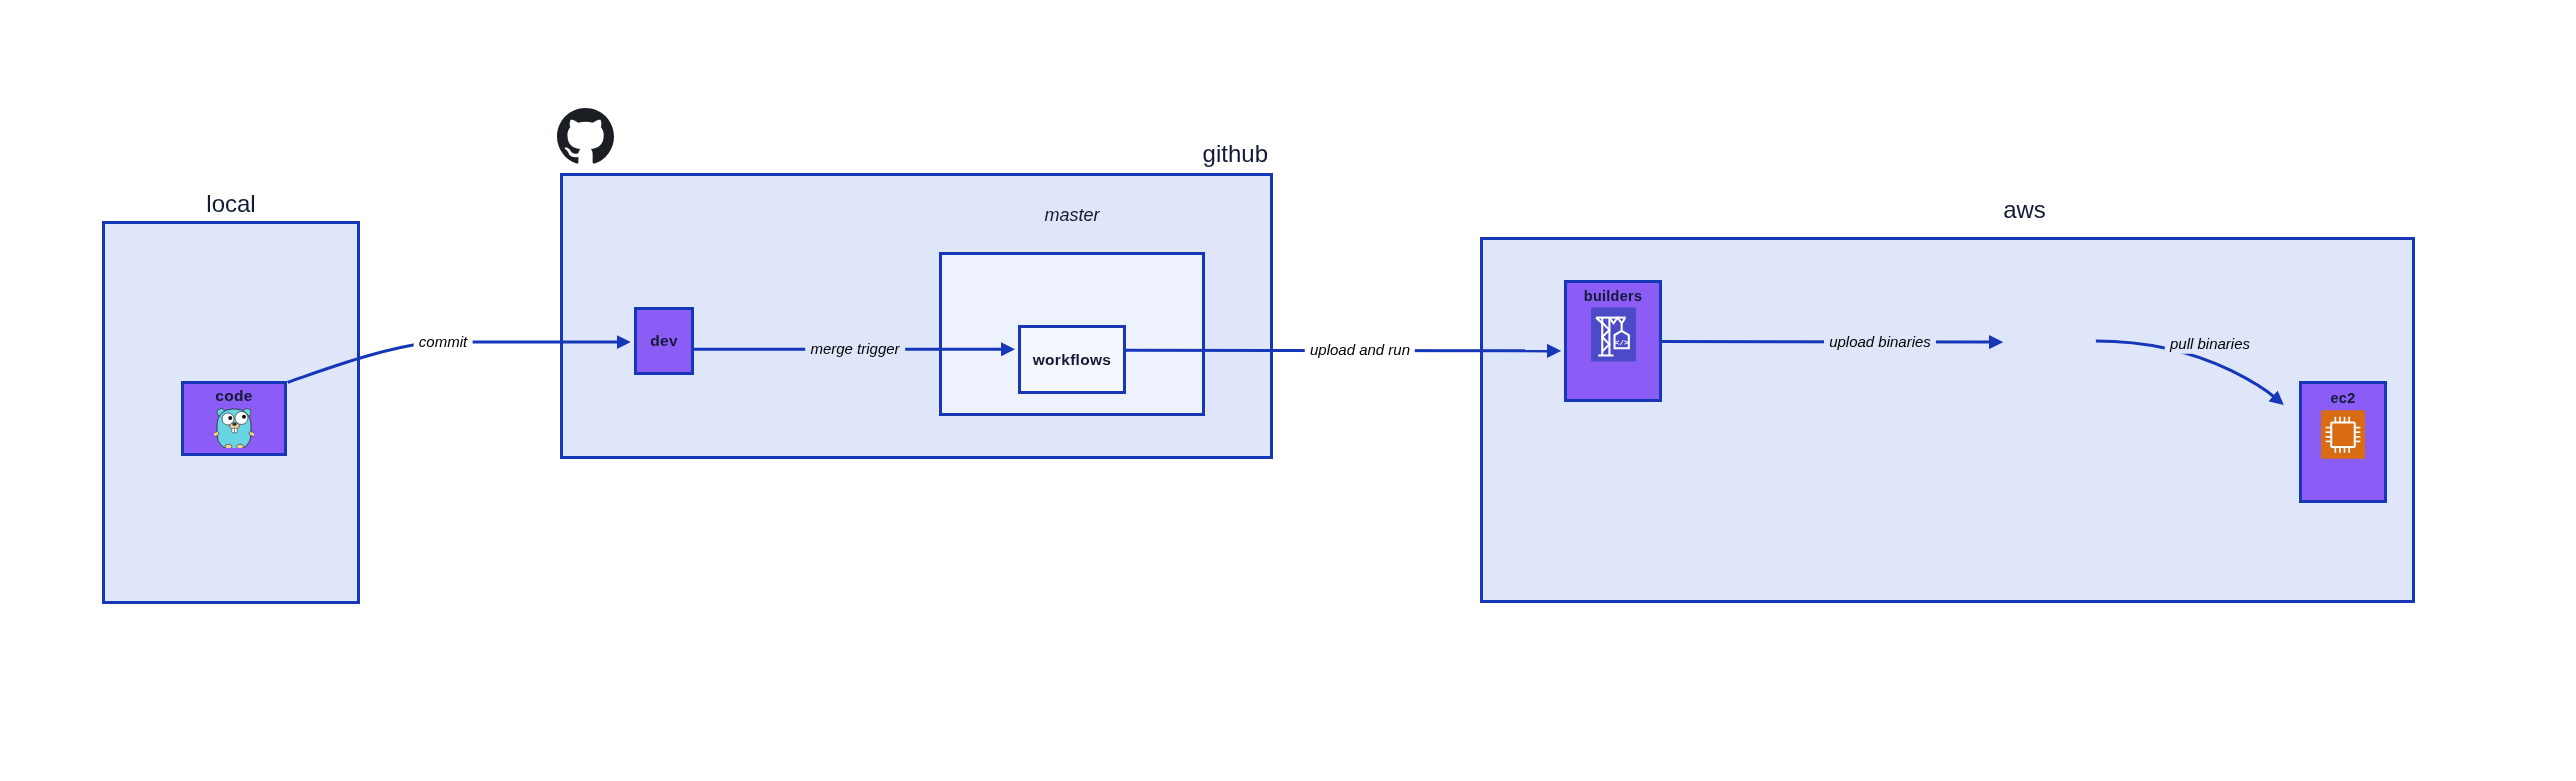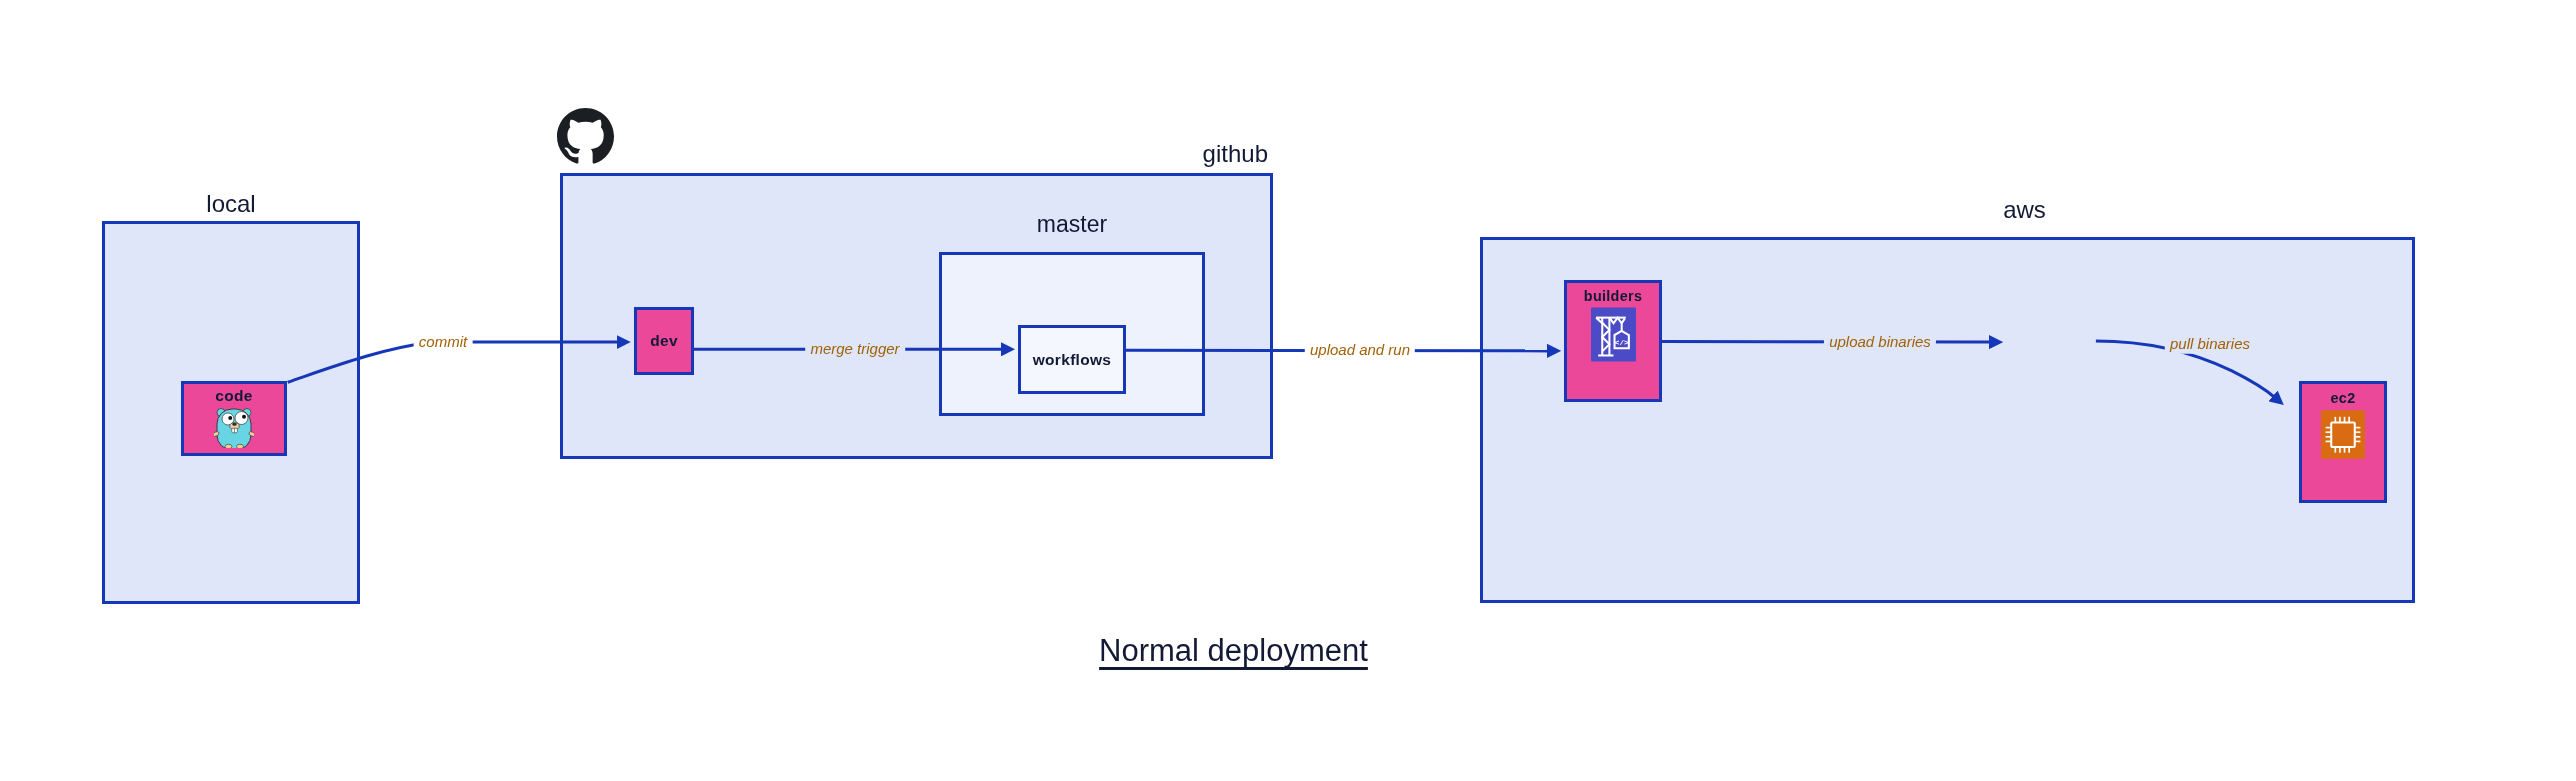--- a/index.html
+++ b/index.html
@@ -1,30 +1,30 @@
 <!DOCTYPE html>
 <html style="font-size:8.2px"><head>
 <meta charset="utf-8">
 <style>
   html,body{margin:0;padding:0;background:#ffffff;}
   body{width:2604px;height:781px;font-family:"Liberation Sans",sans-serif;position:relative;overflow:hidden;}
   .canvas{position:absolute;inset:0;}
   .group{position:absolute;background:#dfe6f9;border:3.1px solid #1537b8;box-sizing:border-box;}
   .group.inner{background:#eef2fc;}
-  .node{position:absolute;background:#ec4899;border:3.1px solid #1537b8;box-sizing:border-box;
+  .node{position:absolute;background:#8b5cf6;border:3.1px solid #1537b8;box-sizing:border-box;
         display:flex;flex-direction:column;align-items:center;}
   .node.center{justify-content:center;}
   .node-label{font-weight:700;font-size:15.5px;color:#131a36;letter-spacing:0.3px;}
   .node-label.sm{font-size:14.4px;}
   .section-label{position:absolute;font-size:24px;color:#131a36;white-space:nowrap;}
   .section-label.center{text-align:center;}
   .section-label.right{text-align:right;}
   .edge-svg{position:absolute;left:0;top:0;}
   .edge-label{position:absolute;transform:translate(-50%,-50%);font-size:15px;font-style:italic;
-              color:#a16207;white-space:nowrap;padding:1px 5.2px;line-height:1.1;}
+              color:#000000;white-space:nowrap;padding:1px 5.2px;line-height:1.1;}
   .bg-white{background:#ffffff;}
   .bg-group{background:#dfe6f9;}
   .title{position:absolute;font-size:31px;color:#131a36;text-align:center;
          text-decoration:underline;text-decoration-thickness:2.6px;text-underline-offset:6.2px;
          text-decoration-skip-ink:auto;white-space:nowrap;}
   .icon{display:block;}
 </style>
 </head>
 <body>
 
@@ -130,19 +130,18 @@
       </g>
     </svg>
   </div>
 
   <svg width="57" height="57" viewBox="0 0 16 16" style="position:absolute;left:557px;top:108px;">
     <path fill="#1b1f23" fill-rule="evenodd" d="M8 0C3.58 0 0 3.58 0 8c0 3.54 2.29 6.53 5.47 7.59.4.07.55-.17.55-.38 0-.19-.01-.82-.01-1.49-2.01.37-2.53-.49-2.69-.94-.09-.23-.48-.94-.82-1.13-.28-.15-.68-.52-.01-.53.63-.01 1.08.58 1.23.82.72 1.21 1.87.87 2.33.66.07-.52.28-.87.51-1.07-1.78-.2-3.64-.89-3.64-3.95 0-.87.31-1.59.82-2.15-.08-.2-.36-1.02.08-2.12 0 0 .67-.21 2.2.82.64-.18 1.32-.27 2-.27s1.36.09 2 .27c1.53-1.04 2.2-.82 2.2-.82.44 1.1.16 1.92.08 2.12.51.56.82 1.27.82 2.15 0 3.07-1.87 3.75-3.65 3.95.29.25.54.73.54 1.48 0 1.07-.01 1.93-.01 2.2 0 .21.15.46.55.38A8.01 8.01 0 0 0 16 8c0-4.42-3.58-8-8-8z"></path>
   </svg>
 
   <div class="section-label center" style="left:102px;top:190px;width:258px;">local</div>
   <div class="section-label right" style="left:1113px;top:140px;width:155px;">github</div>
-  <div class="section-label center" style="left:939px;top:211px;width:266px;font-size:23px;">master</div>
+  <div class="section-label center" style="left:939px;top:205px;width:266px;font-size:18px;font-style:italic;">master</div>
   <div class="section-label center" style="left:1973px;top:196px;width:103px;">aws</div>
 
-  <div class="title" style="left:1079px;top:633px;width:309px;">Normal deployment</div>
 
 </div>
 
 
 </body></html>

